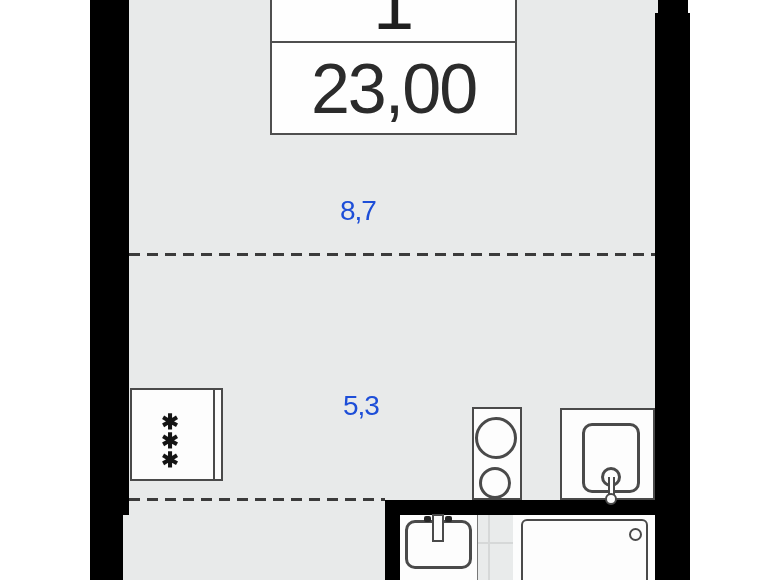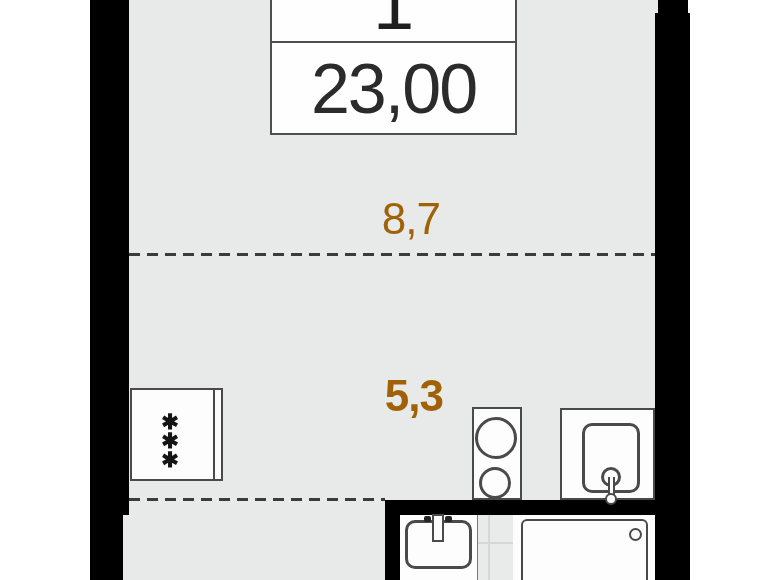--- a/index.html
+++ b/index.html
@@ -26,24 +26,24 @@
   .dash-lower{left:129px;top:498px;width:256px;}
   
   .unit-card{left:270px;top:-60px;width:247px;height:195px;background:#fefefe;
              border:2px solid #4f4f4f;box-sizing:border-box;z-index:6;}
   .unit-card-top{position:relative;width:100%;height:101px;border-bottom:2px solid #4f4f4f;box-sizing:border-box;overflow:hidden;}
   .unit-number{position:absolute;top:25px;left:0;right:0;text-align:center;
                font-size:74px;line-height:1;color:#1f1f1f;}
   .unit-area{width:100%;height:112px;line-height:92px;text-align:center;
              font-size:70px;letter-spacing:-2px;color:#2b2b2b;}
   
-  .dim{width:100px;text-align:right;font-size:44px;line-height:1;color:#a16207;
+  .dim{width:100px;text-align:left;font-size:28px;line-height:1;color:#1d4ed8;
        letter-spacing:-1px;z-index:5;}
   .dim-upper{left:340px;top:197px;}
-  .dim-lower{left:343px;top:374px;font-weight:bold;}
+  .dim-lower{left:343px;top:392px;}
   
   .fixture{background:#fdfdfd;border:2px solid #4a4a4a;box-sizing:border-box;z-index:7;}
   .appliance{left:130px;top:388px;width:93px;height:93px;}
   .appliance-line{position:absolute;top:0;bottom:0;right:6px;width:2px;background:#4a4a4a;}
   .appliance-symbol{position:absolute;left:0;top:22px;width:76px;text-align:center;
                     font-size:21px;line-height:19px;font-weight:bold;color:#141414;
                     white-space:pre-line;}
   .stove{left:472px;top:407px;width:50px;height:93px;}
   .burner{position:absolute;border:3px solid #4a4a4a;border-radius:50%;background:#fdfdfd;box-sizing:border-box;}
   .burner-large{left:475px;top:417px;width:42px;height:42px;z-index:8;}

